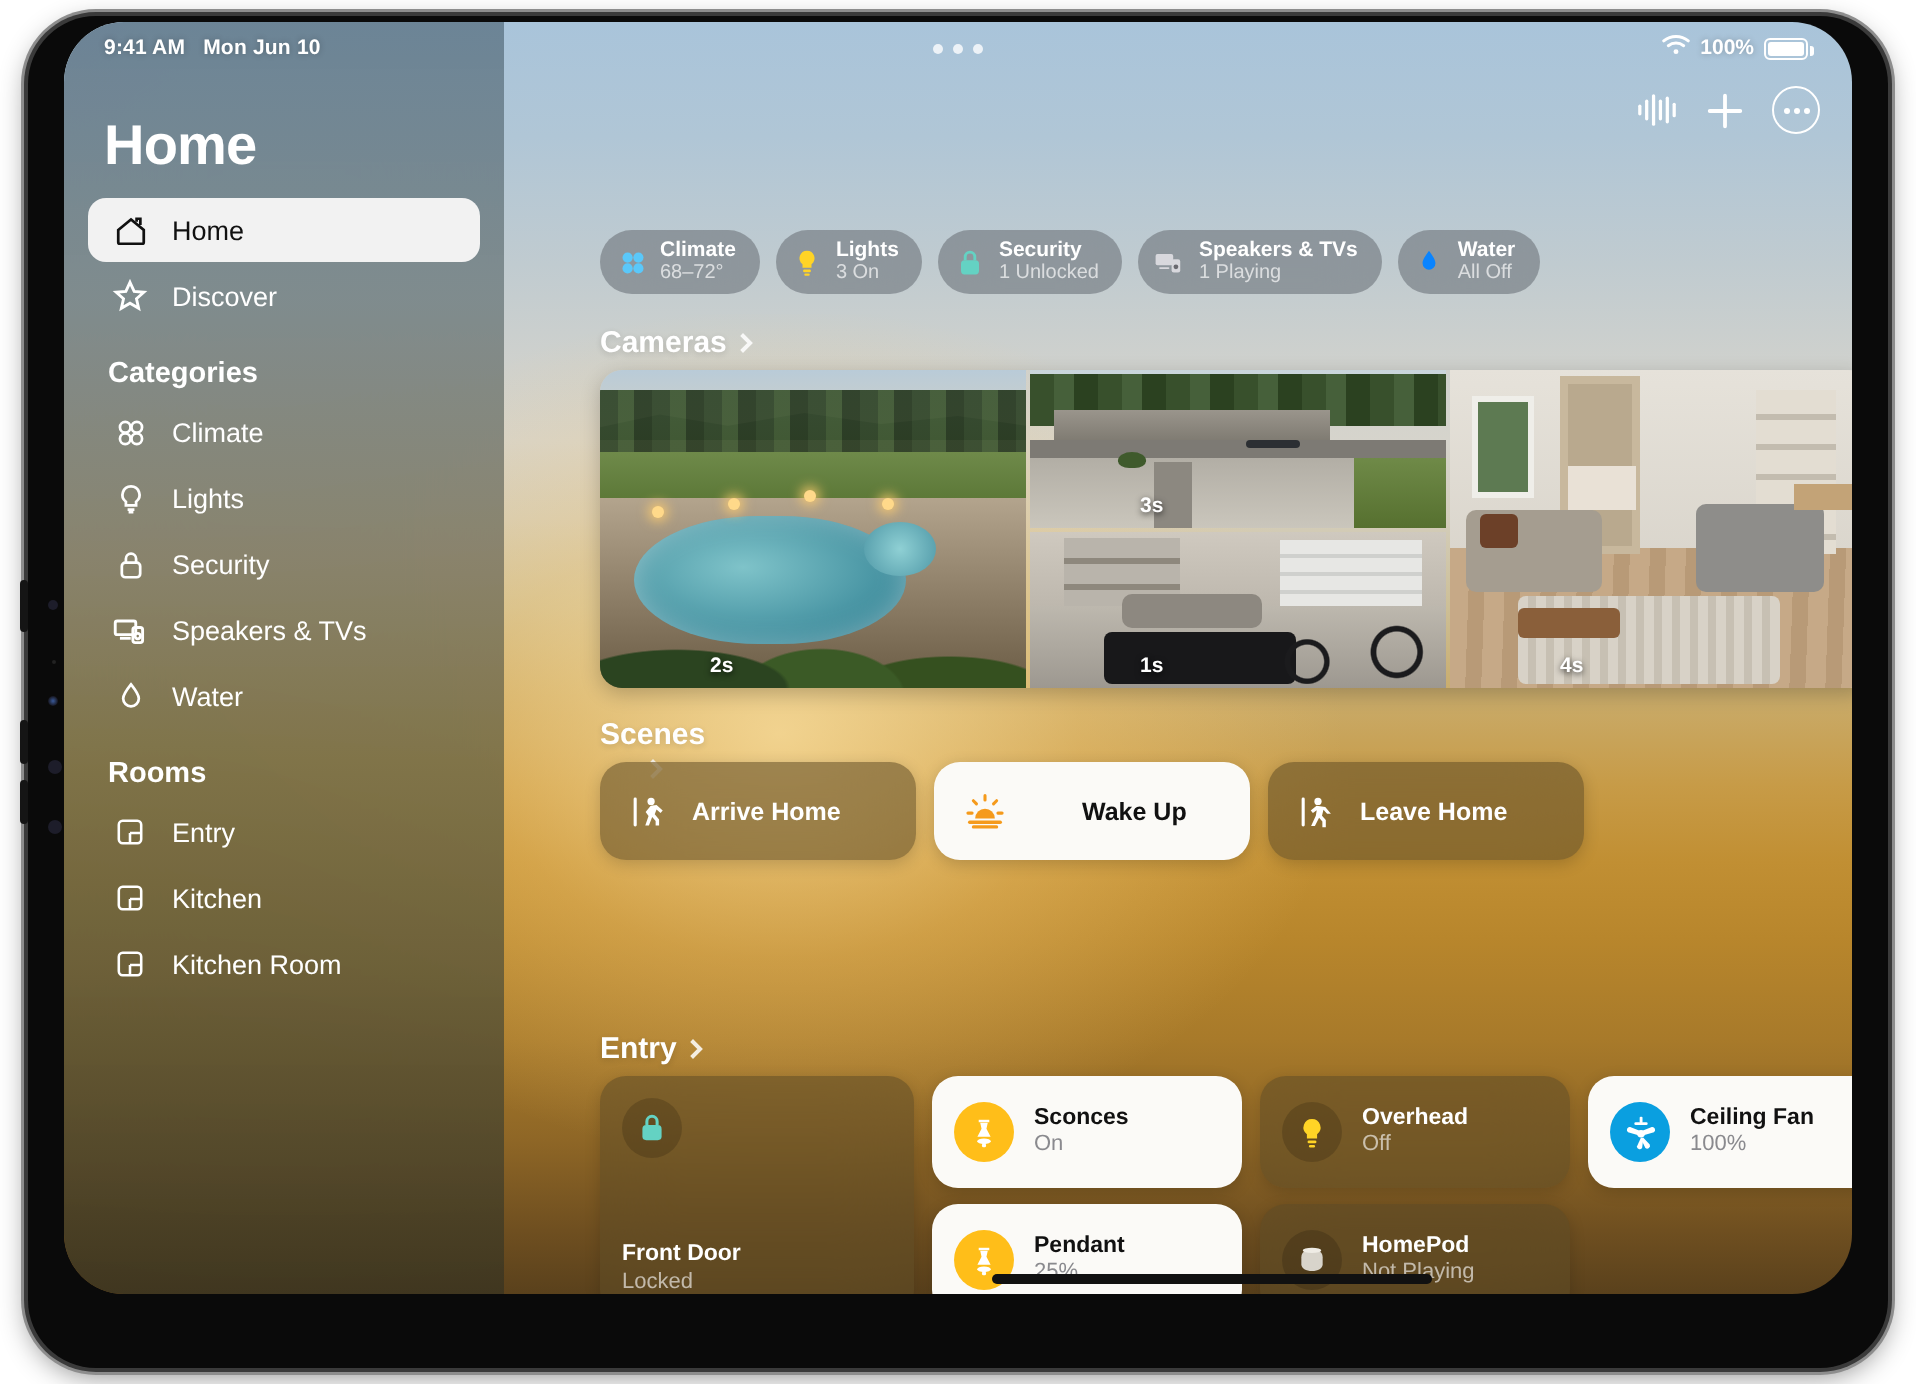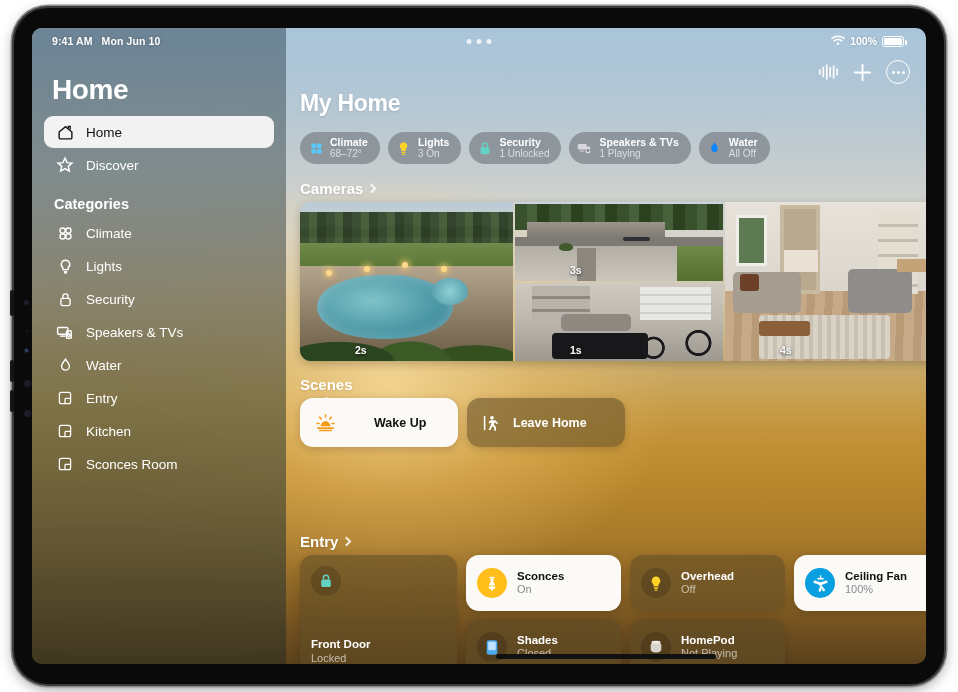--- a/index.html
+++ b/index.html
@@ -29,23 +29,23 @@
   .btn-power { left: -4px; top: 282px; width: 4px; height: 26px; }
   .btn-vol1  { left: -4px; top: 352px; width: 4px; height: 22px; }
   .btn-vol2  { left: -4px; top: 382px; width: 4px; height: 22px; }
   .cam-dot   { position: absolute; left: 10px; width: 5px; height: 5px; border-radius: 50%; background: #1d1d2a; }
   .mic-dot   { position: absolute; left: 12px; top: 322px; width: 2px; height: 2px; border-radius: 50%; background: #222; }
   .blue-dot  { position: absolute; left: 10px; top: 340px; width: 5px; height: 5px; border-radius: 50%;
                background: radial-gradient(circle,#3a5a9a 0%,#16161f 70%); }
 
   
   #screen {
-    position: absolute; left: 18px; top: 20px;
+    position: absolute; left: 18px; top: 3px;
     width: 894px; height: 636px;
-    border-radius: 10px; overflow: hidden;
+    border-radius: 30px; overflow: hidden;
     background:
       linear-gradient(180deg,
         #a9c4da 0%,
         #b0c6d6 9%,
         #c0cbd0 19%,
         #cfd1cd 27%,
         #d6d4cc 33%,
         #d3cdbb 39%,
         #cdbf96 46%,
         #c9ab6a 53%,
@@ -78,21 +78,21 @@
   #sb-right { margin-left: auto; margin-right: 22px; display: flex; align-items: center; gap: 5px;
               text-shadow: 0 0 3px rgba(0,0,0,.25); }
   .batt { width: 22px; height: 11px; border: 1.4px solid #fff; border-radius: 3px; position: relative; }
   .batt::after { content:""; position:absolute; left:1px; top:1px; bottom:1px; right:1px;
                  background:#fff; border-radius:1.5px; }
   .batt::before { content:""; position:absolute; right:-3.5px; top:3px; width:2px; height:5px;
                   background:#fff; border-radius:0 1.5px 1.5px 0; }
 
   
   #sidebar {
-    position: absolute; left: 0; top: 0; width: 254px; height: 100%;
+    position: absolute; left: 0; top: 0; width: 220px; height: 100%;
     background: linear-gradient(180deg,
        rgba(104,128,146,.94) 0%,
        rgba(122,134,136,.93) 22%,
        rgba(131,126,104,.93) 42%,
        rgba(122,112,72,.93) 58%,
        rgba(104,94,58,.93) 74%,
        rgba(80,70,42,.94) 90%,
        rgba(62,54,32,.95) 100%);
     backdrop-filter: blur(30px);
     padding-top: 46px; z-index: 20;
@@ -347,20 +347,21 @@
       </div>
       <div class="nav-item">
         <span class="ic">
           <svg width="17" height="17" viewBox="0 0 20 20">
               <path d="M10 2.6c2.8 3.5 4.6 6 4.6 8.3A4.6 4.6 0 0 1 10 15.5a4.6 4.6 0 0 1-4.6-4.6c0-2.3 1.8-4.8 4.6-8.3z"></path>
             </svg>
         </span>
         <span>Water</span>
       </div>
 
+      <div class="sec-head">Rooms</div>
 
       <div class="nav-item">
         <span class="ic">
           <svg width="16" height="16" viewBox="0 0 20 20">
               <rect x="3" y="3" width="14" height="14" rx="2.4"></rect>
               <path d="M10 10.6h7M10 10.6v6.4"></path>
             </svg>
         </span>
         <span>Entry</span>
       </div>
@@ -373,21 +374,21 @@
         </span>
         <span>Kitchen</span>
       </div>
       <div class="nav-item">
         <span class="ic">
           <svg width="16" height="16" viewBox="0 0 20 20">
               <rect x="3" y="3" width="14" height="14" rx="2.4"></rect>
               <path d="M10 10.6h7M10 10.6v6.4"></path>
             </svg>
         </span>
-        <span>Sconces Room</span>
+        <span>Kitchen Room</span>
       </div>
     </div>
 
     <div id="main">
 
       <div id="main-top">
         <span class="topicon">
           <svg width="21" height="18" viewBox="0 0 22 18">
             <g stroke="#fff" stroke-width="1.7" stroke-linecap="round">
               <path d="M2 7v4"></path>
@@ -404,21 +405,20 @@
               <path d="M11 3v16M3 11h16" stroke="#fff" stroke-width="2" stroke-linecap="round"></path>
             </svg>
         </span>
         <span class="circ-btn">
           <i></i>
           <i></i>
           <i></i>
         </span>
       </div>
 
-      <div id="home-title">My Home</div>
 
       <div id="chips">
         <div class="chip">
           <span class="cic">
             <svg width="15" height="15" viewBox="0 0 20 20" fill="#5ac8fa">
                 <circle cx="6.4" cy="6.4" r="3.4"></circle>
                 <circle cx="13.6" cy="6.4" r="3.4"></circle>
                 <circle cx="6.4" cy="13.6" r="3.4"></circle>
                 <circle cx="13.6" cy="13.6" r="3.4"></circle>
               </svg>
@@ -549,20 +549,30 @@
           </div>
           <span class="tstamp">4s</span>
         </div>
       </div>
 
       <div class="sec-title" id="scenes-head">
         <span>Scenes</span>
         <span class="chev"></span>
       </div>
       <div id="scenes">
+        <div class="scene-card">
+          <span class="sicon">
+            <svg width="20" height="20" viewBox="0 0 22 22" fill="#fff">
+                <rect x="2" y="3" width="1.7" height="16" rx=".8"></rect>
+                <circle cx="11.6" cy="5.2" r="2"></circle>
+                <path d="M11.4 7.6 8.6 11l1.6 2.2-1.8 5.2h2l1.8-4.6 1.9 2.1v2.5h1.9v-3.3l-2.4-2.8 1-2.7 2.2 1.9 1.2-1.3-3.4-3z"></path>
+              </svg>
+          </span>
+          <span class="slabel">Arrive Home</span>
+        </div>
         <div class="scene-card on">
           <span class="sicon">
             <svg width="21" height="20" viewBox="0 0 22 22">
               <g stroke="#f59a1b" stroke-width="1.7" stroke-linecap="round">
                 <path d="M11 2v2.4"></path>
                   <path d="M4.6 4.8l1.7 1.7"></path>
                   <path d="M17.4 4.8l-1.7 1.7"></path>
                 <path d="M1.6 11.6h2.3"></path>
                   <path d="M18.1 11.6h2.3"></path>
               </g>
@@ -644,33 +654,35 @@
               <path d="M10 12.4l-2.2 4.9a1.5 1.5 0 0 0 2.8.5l.6-4.9z"></path>
               <path d="M11 12.2l3.6 3.9a1.5 1.5 0 0 1-2.3 1.8l-2.1-4.4z"></path>
             </svg>
           </span>
           <span class="atxt">
             <div class="an">Ceiling Fan</div>
             <div class="as">100%</div>
           </span>
         </div>
 
-
-        <div class="acc">
-          <span class="aicon">
-            <svg width="14" height="17" viewBox="0 0 14 18">
-                <rect x="1.4" y="1.4" width="11.2" height="15.2" rx="2.3" fill="#4aa8ef"></rect>
-                <rect x="3" y="3" width="8" height="9" rx="1.2" fill="#bfe2ff"></rect>
+        <div class="acc on">
+          <span class="aicon" style="background:#ffbe19">
+            <svg width="16" height="17" viewBox="0 0 16 18" fill="#fff">
+                <path d="M5.2 2h5.6v1.3H5.2z"></path>
+                <path d="M6 3.6h4l-.7 3.2 2.2 4.2H4.5l2.2-4.2z"></path>
+                <ellipse cx="8" cy="13.4" rx="3.6" ry="1.5"></ellipse>
+                <rect x="6.9" y="14.6" width="2.2" height="2" rx=".8"></rect>
               </svg>
           </span>
           <span class="atxt">
-            <div class="an">Shades</div>
-            <div class="as">Closed</div>
-          </span>
-        </div>
+            <div class="an">Pendant</div>
+            <div class="as">25%</div>
+          </span>
+        </div>
+
 
         <div class="acc">
           <span class="aicon">
             <svg width="18" height="16" viewBox="0 0 20 18">
                 <path d="M4 7.4c0-2.7 2.5-4.6 6-4.6s6 1.9 6 4.6v4c0 2.3-2.6 3.8-6 3.8s-6-1.5-6-3.8z" fill="#d8d4cb"></path>
                 <ellipse cx="10" cy="3.6" rx="5.2" ry="1.5" fill="#efece5"></ellipse>
               </svg>
           </span>
           <span class="atxt">
             <div class="an">HomePod</div>

